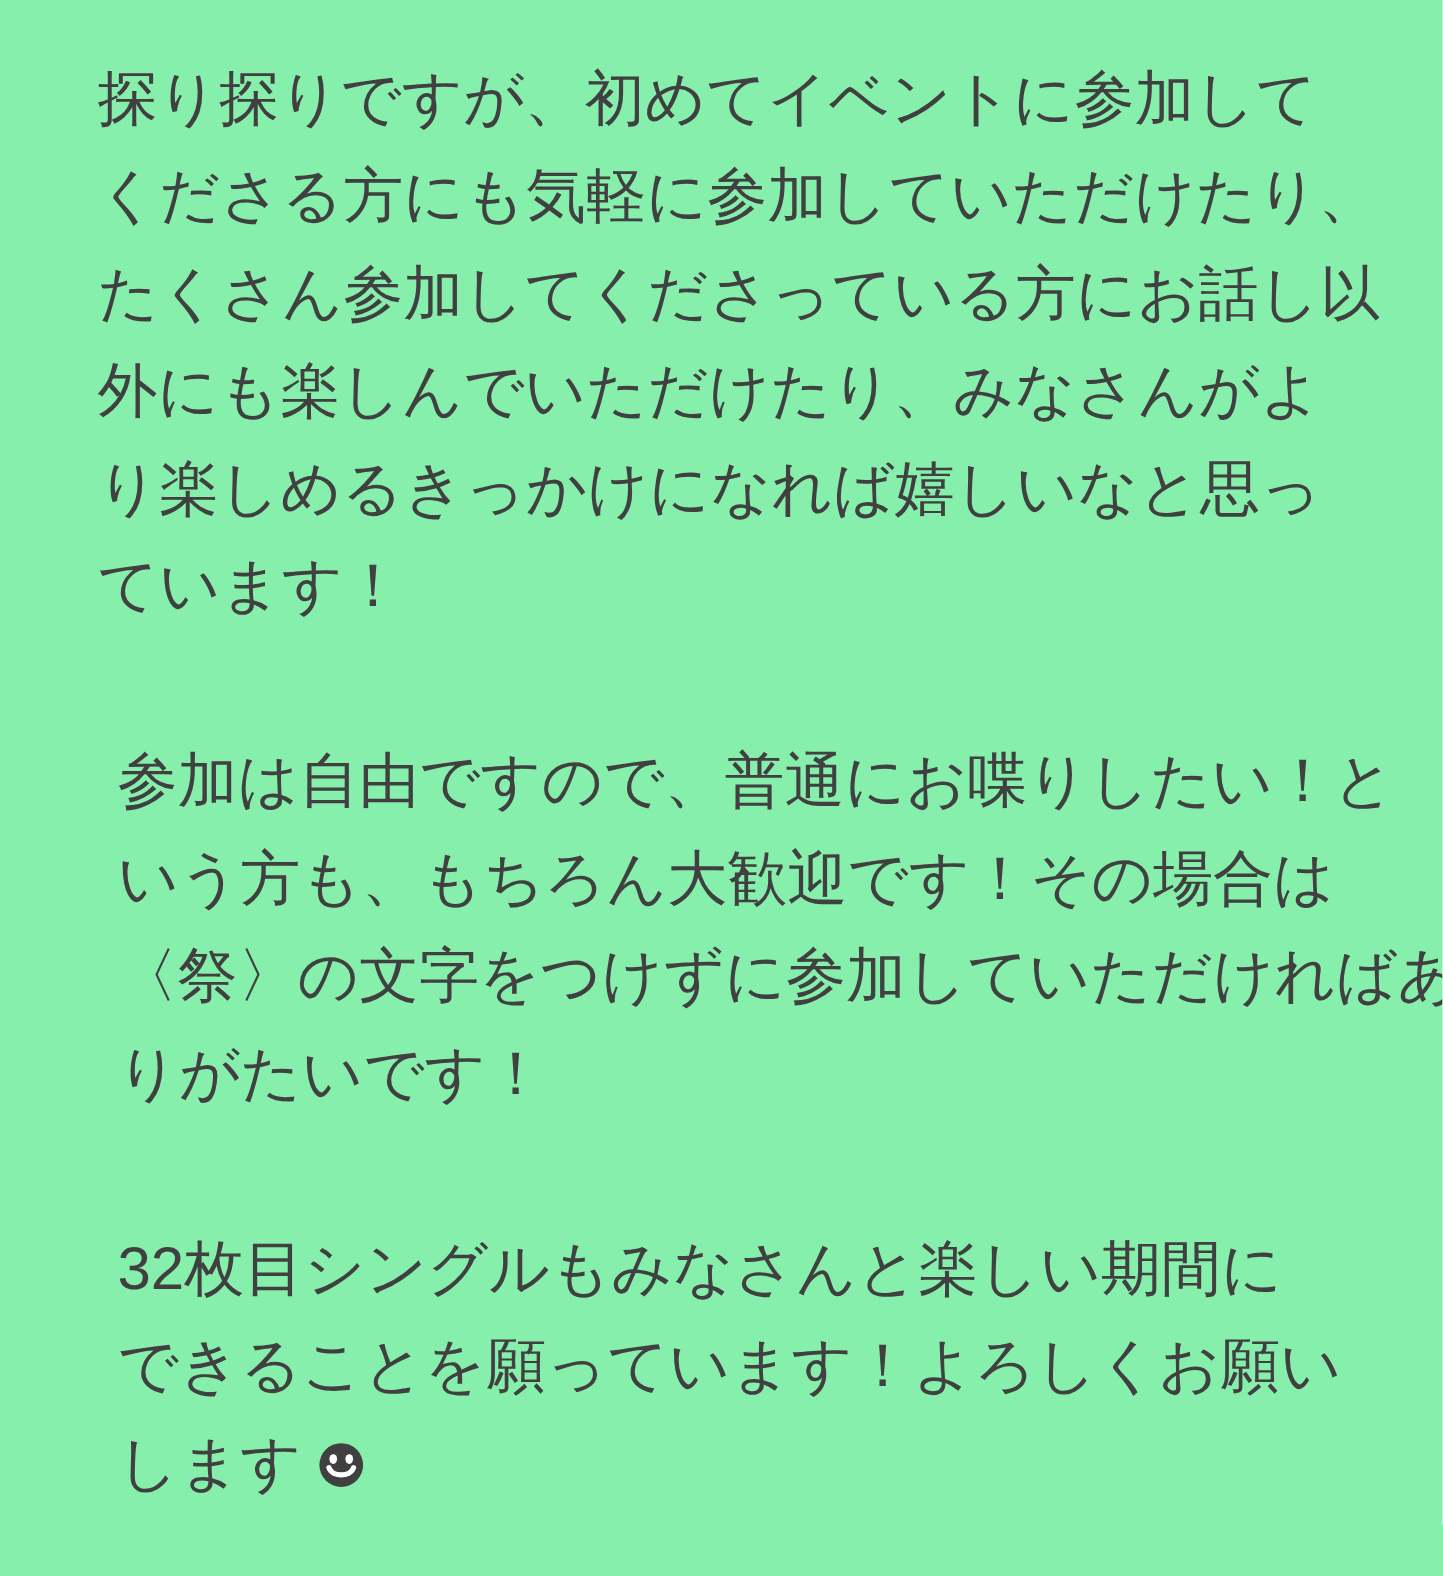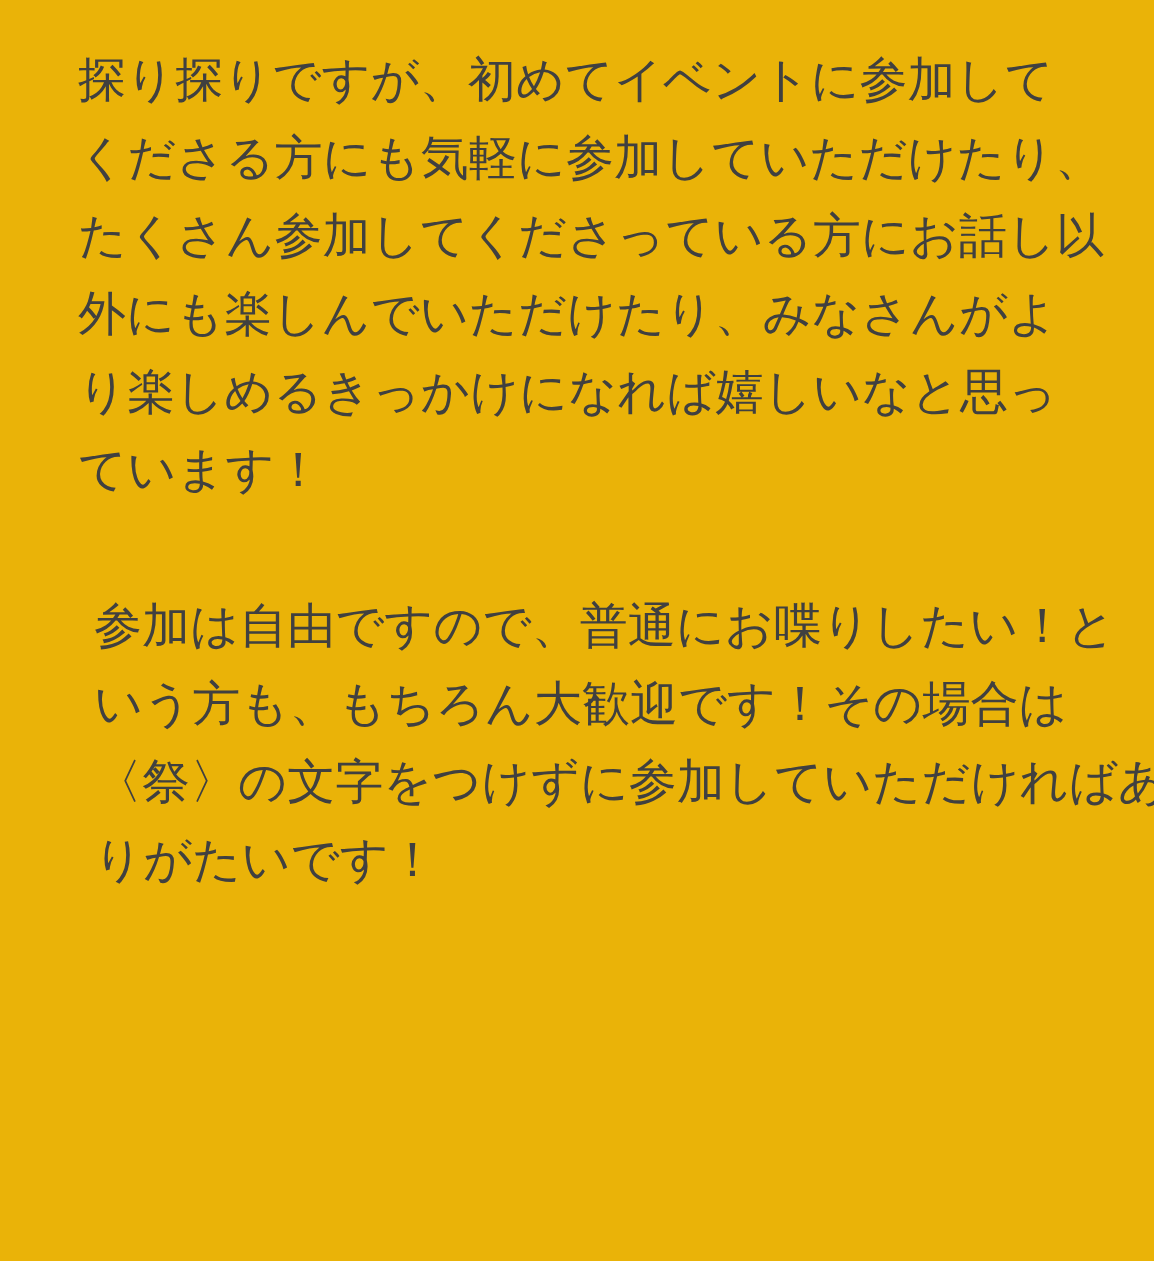--- a/index.html
+++ b/index.html
@@ -4,21 +4,21 @@
 <style>
   html, body {
     margin: 0;
     padding: 0;
     background: #ffffff;
   }
   .page {
     position: relative;
     width: 1154px;
     height: 1261px;
-    background: #eab308;
+    background: #86efac;
     box-sizing: border-box;
     padding: 41px 40px 0 78px;
     overflow: hidden;
   }
   .post p {
     margin: 0;
     font-family: "Liberation Sans", "DejaVu Sans", sans-serif;
     font-size: 48px;
     line-height: 78px;
     font-weight: 400;
@@ -49,15 +49,23 @@
 たくさん参加してくださっている方にお話し以
 外にも楽しんでいただけたり、みなさんがよ
 り楽しめるきっかけになれば嬉しいなと思っ
 ています！</span></p>
 
     <p><span>参加は自由ですので、普通にお喋りしたい！と
 いう方も、もちろん大歓迎です！その場合は
 〈祭〉の文字をつけずに参加していただければあ
 りがたいです！</span></p>
 
+    <p><span>32枚目シングルもみなさんと楽しい期間に
+できることを願っています！よろしくお願い
+します </span><span class="smiley"><svg width="36" height="36" viewBox="0 0 36 36" aria-hidden="true">
+          <circle cx="18" cy="18" r="17.5" fill="currentColor"></circle>
+          <ellipse cx="11.6" cy="13.2" rx="3.1" ry="3.9" fill="#ffffff"></ellipse>
+          <ellipse cx="24.4" cy="13.2" rx="3.1" ry="3.9" fill="#ffffff"></ellipse>
+          <path d="M8.2 20.2 C 10.8 27.8, 25.2 27.8, 27.8 20.2" fill="none" stroke="#ffffff" stroke-width="4.2" stroke-linecap="round"></path>
+        </svg></span></p>
 
   </div>
 </div>
 
 </body></html>

